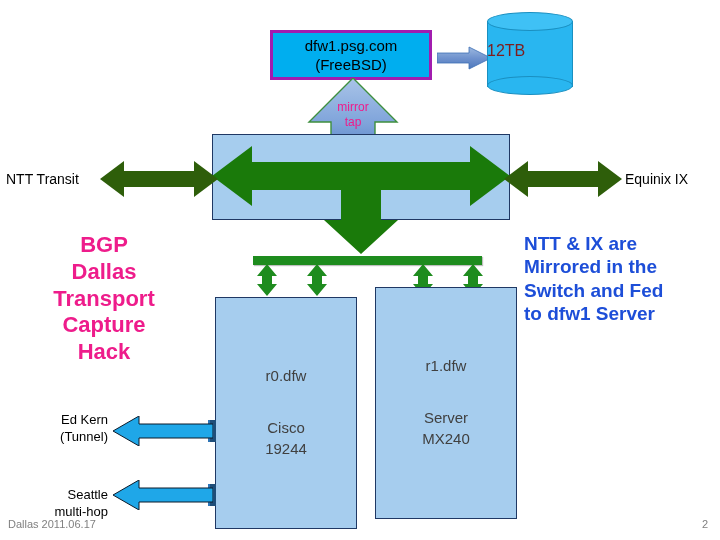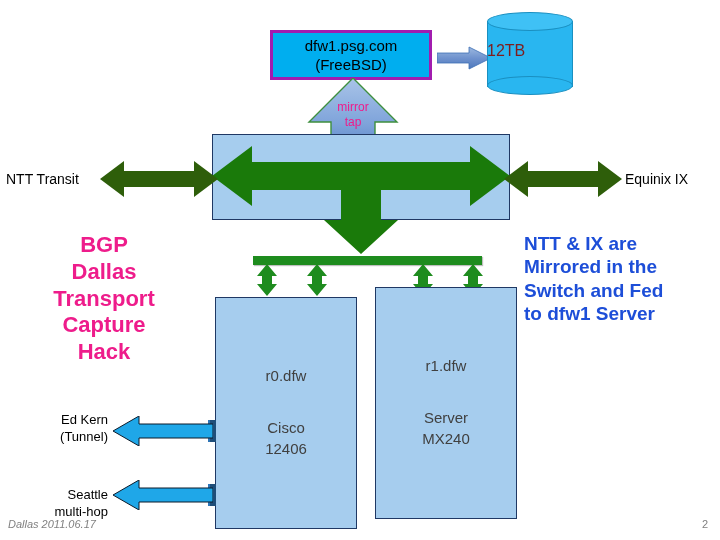--- a/index.html
+++ b/index.html
@@ -155,21 +155,21 @@
     text-align: left;
     color: #1d4ed8;
     font-weight: bold;
     font-size: 19px;
     line-height: 1.23;
   }
 
   
   #footer-date {
     left: 8px; top: 518px;
-    font-size: 11px; color: #808080; font-style: italic;
+    font-size: 11px; color: #808080;
   }
   #page-number {
     right: 12px; top: 518px;
     font-size: 11px; color: #808080;
   }
 </style>
 </head>
 <body>
 
 <div id="slide">
@@ -249,21 +249,21 @@
         <polygon points="183,0 193,12 188,12 188,20 193,20 183,32 173,20 178,20 178,12 173,12"></polygon>
         <polygon points="233,0 243,12 238,12 238,20 243,20 233,32 223,20 228,20 228,12 223,12"></polygon>
       </g>
     </svg>
   </div>
 
   <div class="abs router-box" id="r0-box">
     <div class="router-name">r0.dfw</div>
     <div class="router-model">
       <div>Cisco</div>
-      <div>12406</div>
+      <div>19244</div>
     </div>
   </div>
 
   <div class="abs router-box" id="r1-box">
     <div class="router-name">r1.dfw</div>
     <div class="router-model">
       <div>Server</div>
       <div>MX240</div>
     </div>
   </div>

